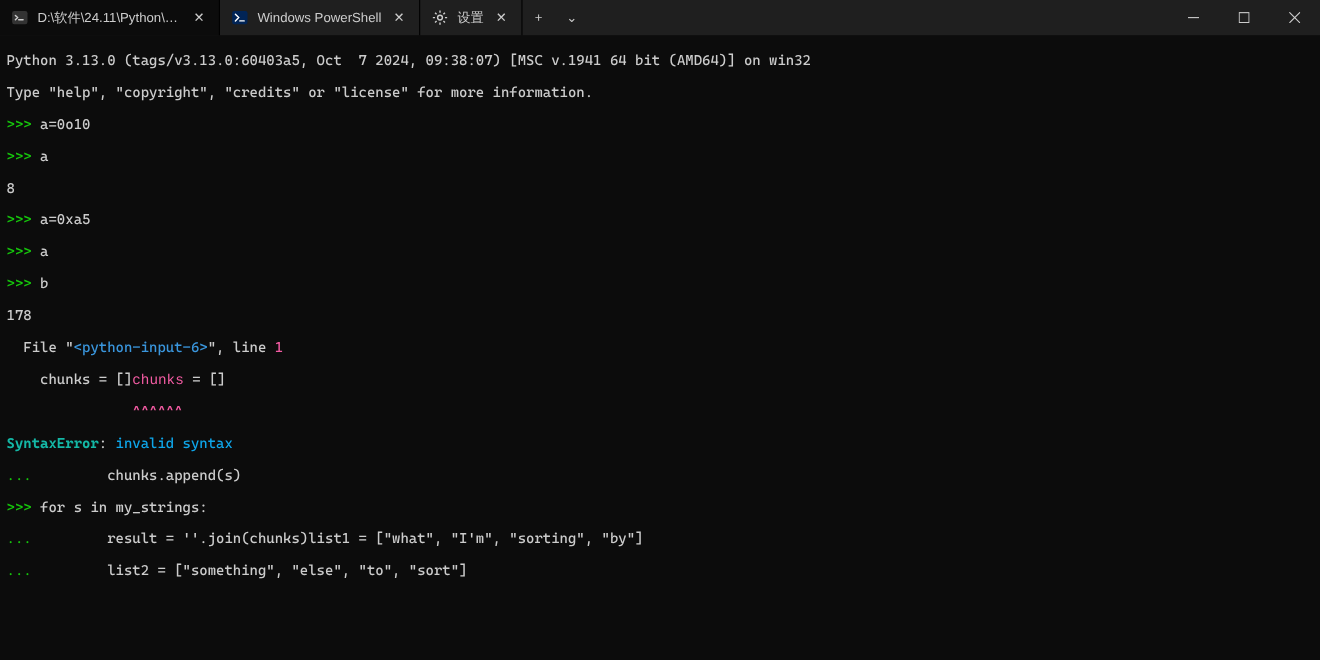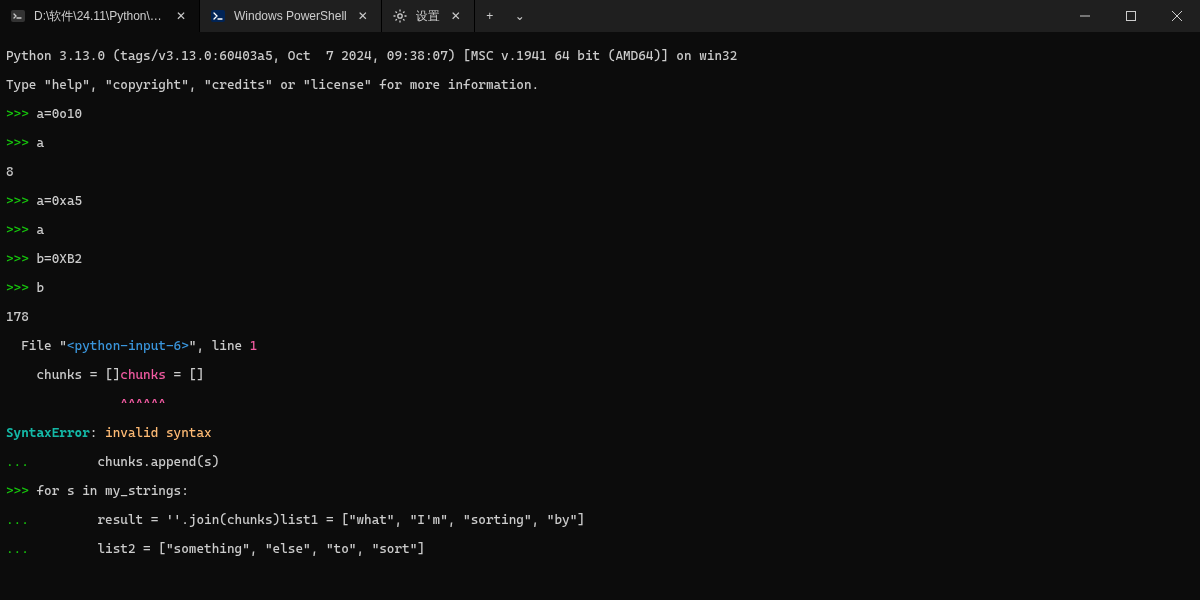--- a/index.html
+++ b/index.html
@@ -35,22 +35,22 @@
   .winbtn {
     display: flex; align-items: center; justify-content: center;
     width: 46px; height: 32px; cursor: pointer; color: #cccccc;
   }
   .terminal { padding: 2px 6px; white-space: pre; font-variant-ligatures: none; }
   .line { display: block; }
   .prompt { color: #16c60c; }
   .fname  { color: #3a96dd; }
   .lineno { color: #f25ba2; }
   .errname{ color: #14b8a6; font-weight: bold; }
-  .errmsg { color: #fdba74; }
-  .errtok { color: #f25ba2; }
+  .errmsg { color: #0ea5e9; }
+  .errtok { color: #f25ba2; font-family: Liberation Mono, monospace; }
   .carets { color: #f25ba2; }
 </style>
 </head>
 <body>
 
 <div class="titlebar">
   <div class="tab active">
     <span class="icon">
       <svg viewBox="0 0 16 16">
           <rect x="1" y="2" width="14" height="12" rx="2" fill="#333"></rect>
@@ -105,21 +105,20 @@
 </div>
 
 <div class="terminal">
 <span class="line">Python 3.13.0 (tags/v3.13.0:60403a5, Oct  7 2024, 09:38:07) [MSC v.1941 64 bit (AMD64)] on win32</span>
 <span class="line">Type "help", "copyright", "credits" or "license" for more information.</span>
 <span class="line"><span class="prompt">&gt;&gt;&gt; </span><span>a=0o10</span></span>
 <span class="line"><span class="prompt">&gt;&gt;&gt; </span><span>a</span></span>
 <span class="line">8</span>
 <span class="line"><span class="prompt">&gt;&gt;&gt; </span><span>a=0xa5</span></span>
 <span class="line"><span class="prompt">&gt;&gt;&gt; </span><span>a</span></span>
-<span class="line"><span class="prompt">&gt;&gt;&gt; </span><span>b=0XB2</span></span>
 <span class="line"><span class="prompt">&gt;&gt;&gt; </span><span>b</span></span>
 <span class="line">178</span>
 <span class="line"><span>  File "</span><span class="fname">&lt;python-input-6&gt;</span><span>", line </span><span class="lineno">1</span></span>
 <span class="line"><span>    chunks = []</span><span class="errtok">chunks</span><span> = []</span></span>
 <span class="line carets">               ^^^^^^</span>
 <span class="line"><span class="errname">SyntaxError</span><span>: </span><span class="errmsg">invalid syntax</span></span>
 <span class="line"><span class="prompt">... </span><span>        chunks.append(s)</span></span>
 <span class="line"><span class="prompt">&gt;&gt;&gt; </span><span>for s in my_strings:</span></span>
 <span class="line"><span class="prompt">... </span><span>        result = ''.join(chunks)list1 = ["what", "I'm", "sorting", "by"]</span></span>
 <span class="line"><span class="prompt">... </span><span>        list2 = ["something", "else", "to", "sort"]</span></span>

